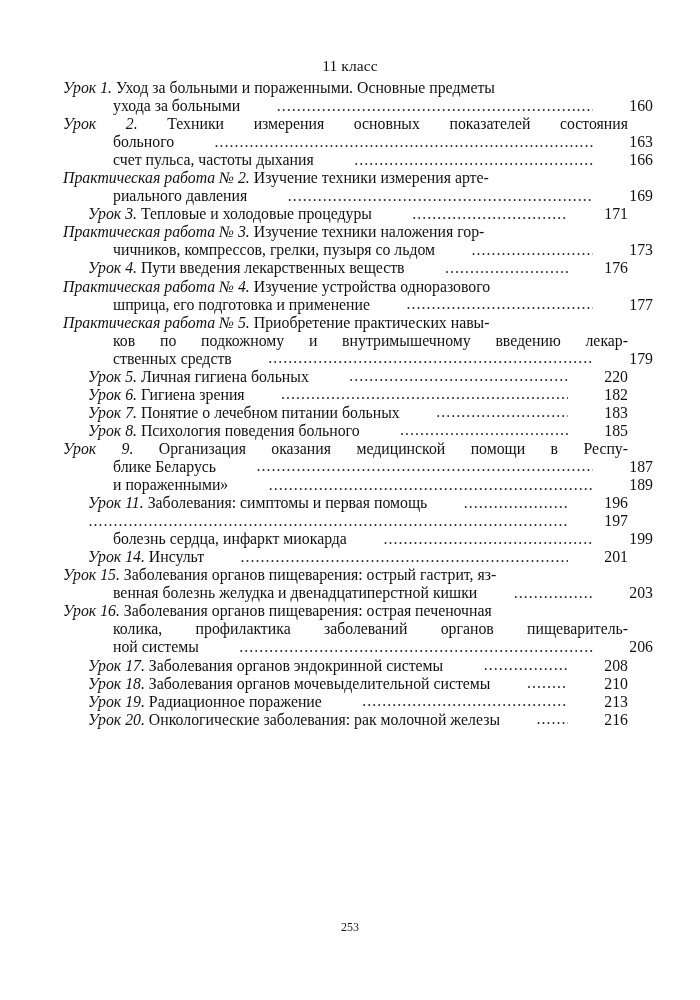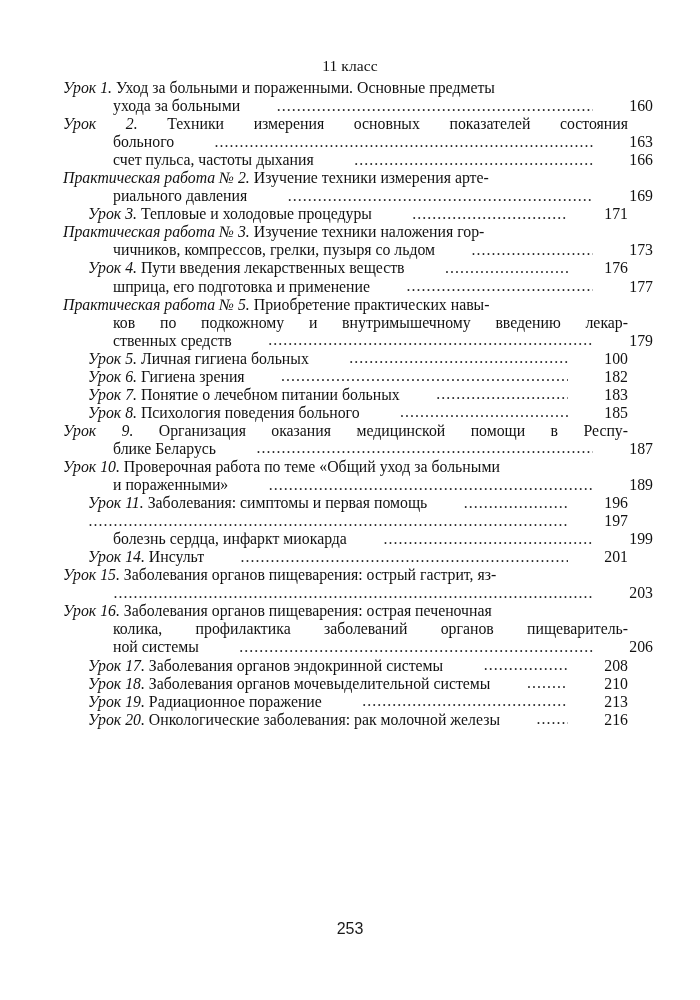--- a/index.html
+++ b/index.html
@@ -105,22 +105,22 @@
     text-align-last: justify;
   }
 
   
   .folio {
     position: absolute;
     left: 0;
     top: 920px;
     width: 700px;
     text-align: center;
-    font-family: Liberation Sans, sans-serif;
-    font-size: 16px;
+    font-family: Liberation Serif, serif;
+    font-size: 12px;
     color: #1a1a1a;
   }
 </style>
 </head>
 <body>
 
 <div class="page">
 
   <div class="running-head">11 класс</div>
 
@@ -172,40 +172,41 @@
         </div>
       </div>
       <div class="toc-entry single">
         <div class="tail">
           <span class="txt"><span class="lbl">Урок 4.</span> <span>Пути введения лекарственных веществ </span></span>
           <span class="leader" aria-hidden="true">...................................................................................................................................................................................................................................................................</span>
           <span class="pg">176</span>
         </div>
       </div>
       <div class="toc-entry">
+        <div class="line"><span class="lbl">Практическая работа № 4.</span> <span>Изучение устройства одноразового</span></div>
         <div class="tail">
           <span class="txt"><span>шприца, его подготовка и применение</span></span>
           <span class="leader" aria-hidden="true">...................................................................................................................................................................................................................................................................</span>
           <span class="pg">177</span>
         </div>
       </div>
       <div class="toc-entry">
         <div class="line"><span class="lbl">Практическая работа № 5.</span> <span>Приобретение практических навы-</span></div>
         <div class="line j" style="padding-left: 25px; text-indent: 0px; font-family: Liberation Serif, serif;"><span>ков по подкожному и внутримышечному введению лекар-</span></div>
         <div class="tail">
           <span class="txt"><span>ственных средств</span></span>
           <span class="leader" aria-hidden="true">...................................................................................................................................................................................................................................................................</span>
           <span class="pg">179</span>
         </div>
       </div>
       <div class="toc-entry single">
         <div class="tail">
           <span class="txt"><span class="lbl">Урок 5.</span> <span>Личная гигиена больных </span></span>
           <span class="leader" aria-hidden="true">...................................................................................................................................................................................................................................................................</span>
-          <span class="pg">100</span>
+          <span class="pg">220</span>
         </div>
       </div>
       <div class="toc-entry single">
         <div class="tail">
           <span class="txt"><span class="lbl">Урок 6.</span> <span>Гигиена зрения</span></span>
           <span class="leader" aria-hidden="true">...................................................................................................................................................................................................................................................................</span>
           <span class="pg">182</span>
         </div>
       </div>
       <div class="toc-entry single">
@@ -224,21 +225,20 @@
       </div>
       <div class="toc-entry">
         <div class="line j"><span class="lbl">Урок 9.</span> <span>Организация оказания медицинской помощи в Респу-</span></div>
         <div class="tail">
           <span class="txt"><span>блике Беларусь </span></span>
           <span class="leader" aria-hidden="true">...................................................................................................................................................................................................................................................................</span>
           <span class="pg">187</span>
         </div>
       </div>
       <div class="toc-entry">
-        <div class="line"><span class="lbl">Урок 10.</span> <span>Проверочная работа по теме «Общий уход за больными</span></div>
         <div class="tail">
           <span class="txt"><span>и пораженными» </span></span>
           <span class="leader" aria-hidden="true">...................................................................................................................................................................................................................................................................</span>
           <span class="pg">189</span>
         </div>
       </div>
       <div class="toc-entry single">
         <div class="tail">
           <span class="txt"><span class="lbl">Урок 11.</span> <span>Заболевания: симптомы и первая помощь</span></span>
           <span class="leader" aria-hidden="true">...................................................................................................................................................................................................................................................................</span>
@@ -261,20 +261,21 @@
       <div class="toc-entry single">
         <div class="tail">
           <span class="txt"><span class="lbl">Урок 14.</span> <span>Инсульт</span></span>
           <span class="leader" aria-hidden="true">...................................................................................................................................................................................................................................................................</span>
           <span class="pg">201</span>
         </div>
       </div>
       <div class="toc-entry">
         <div class="line"><span class="lbl">Урок 15.</span> <span>Заболевания органов пищеварения: острый гастрит, яз-</span></div>
         <div class="tail">
+          <span class="txt"><span>венная болезнь желудка и двенадцатиперстной кишки</span></span>
           <span class="leader" aria-hidden="true">...................................................................................................................................................................................................................................................................</span>
           <span class="pg">203</span>
         </div>
       </div>
       <div class="toc-entry">
         <div class="line"><span class="lbl">Урок 16.</span> <span>Заболевания органов пищеварения: острая печеночная</span></div>
         <div class="line j" style="padding-left: 25px; text-indent: 0px;"><span>колика, профилактика заболеваний органов пищеваритель-</span></div>
         <div class="tail">
           <span class="txt"><span>ной системы </span></span>
           <span class="leader" aria-hidden="true">...................................................................................................................................................................................................................................................................</span>

